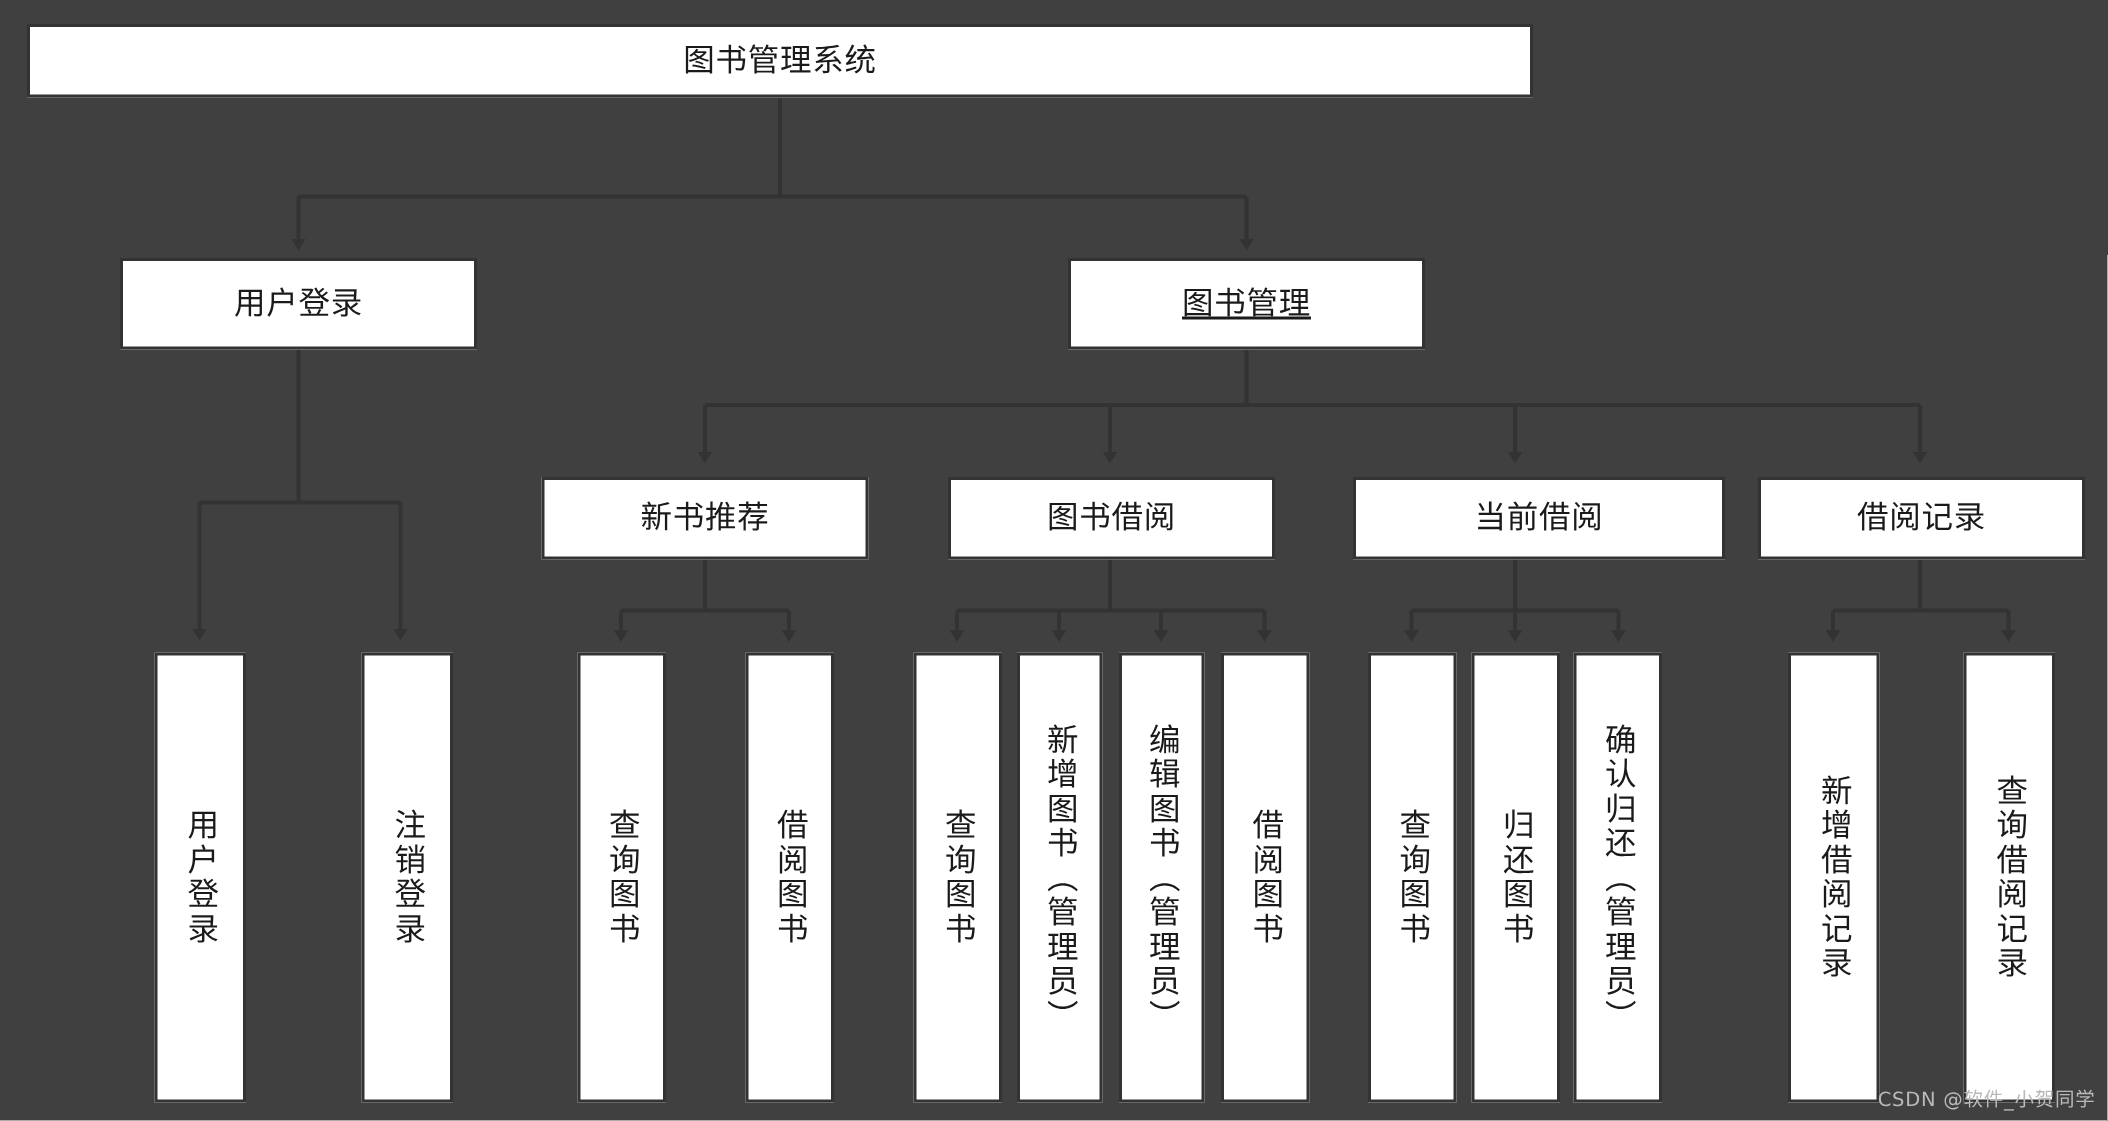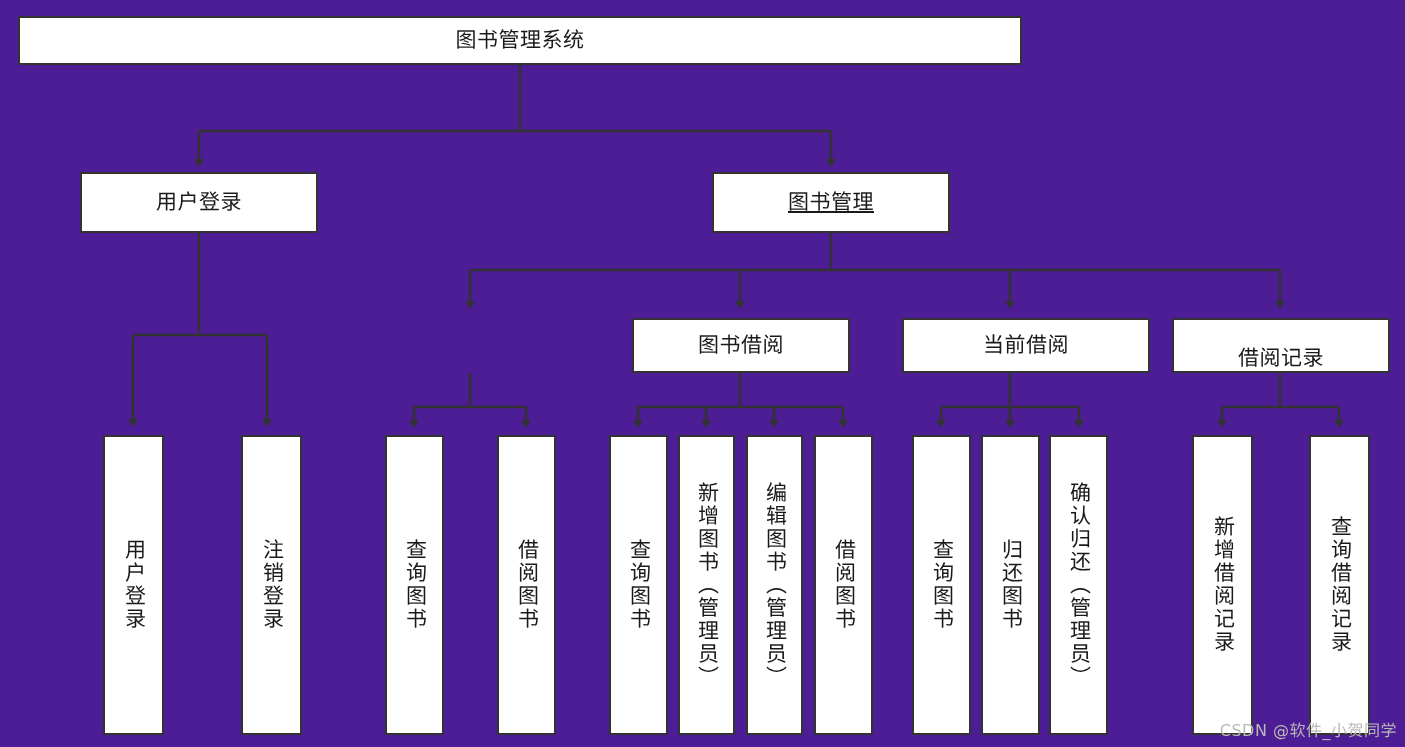--- a/index.html
+++ b/index.html
@@ -8,21 +8,21 @@
     padding: 0;
     background: #ffffff;
   }
   body {
     font-family: "DejaVu Sans", "Liberation Sans", sans-serif;
   }
   #canvas {
     position: relative;
     width: 1405px;
     height: 747px;
-    background: #4c1d95;
+    background: #404040;
     overflow: hidden;
   }
   #edges {
     position: absolute;
     left: 0;
     top: 0;
     width: 1405px;
     height: 747px;
     pointer-events: none;
   }
@@ -58,21 +58,21 @@
     font-size: 21px;
     line-height: 1.05;
     letter-spacing: 2px;
     white-space: nowrap;
     max-height: 280px;
   }
   .watermark {
     position: absolute;
     right: 8px;
     bottom: 6px;
-    font-size: 16px;
+    font-size: 13px;
     color: #b9b9b9;
     white-space: nowrap;
     letter-spacing: 0.5px;
   }
 </style>
 </head>
 <body>
 
 <div id="canvas">
 
@@ -131,30 +131,33 @@
   </div>
 
   <div class="node horiz" style="left:80px; top:172px; width:238px; height:61px;">
     <span class="label">用户登录</span>
   </div>
 
   <div class="node horiz" style="left:712px; top:172px; width:238px; height:61px;text-decoration:underline;">
     <span class="label">图书管理</span>
   </div>
 
+  <div class="node horiz" style="left:361px; top:318px; width:218px; height:55px;">
+    <span class="label">新书推荐</span>
+  </div>
 
   <div class="node horiz" style="left:632px; top:318px; width:218px; height:55px;align-items:center;">
     <span class="label">图书借阅</span>
   </div>
 
   <div class="node horiz" style="left:902px; top:318px; width:248px; height:55px;">
     <span class="label">当前借阅</span>
   </div>
 
-  <div class="node horiz" style="left:1172px; top:318px; width:218px; height:55px;align-items:flex-end;">
+  <div class="node horiz" style="left:1172px; top:318px; width:218px; height:55px;">
     <span class="label">借阅记录</span>
   </div>
 
   <div class="node vert" style="left:103px; top:435px; width:61px; height:300px;">
     <span class="label">用户登录</span>
   </div>
 
   <div class="node vert" style="left:241px; top:435px; width:61px; height:300px;">
     <span class="label">注销登录</span>
   </div>

